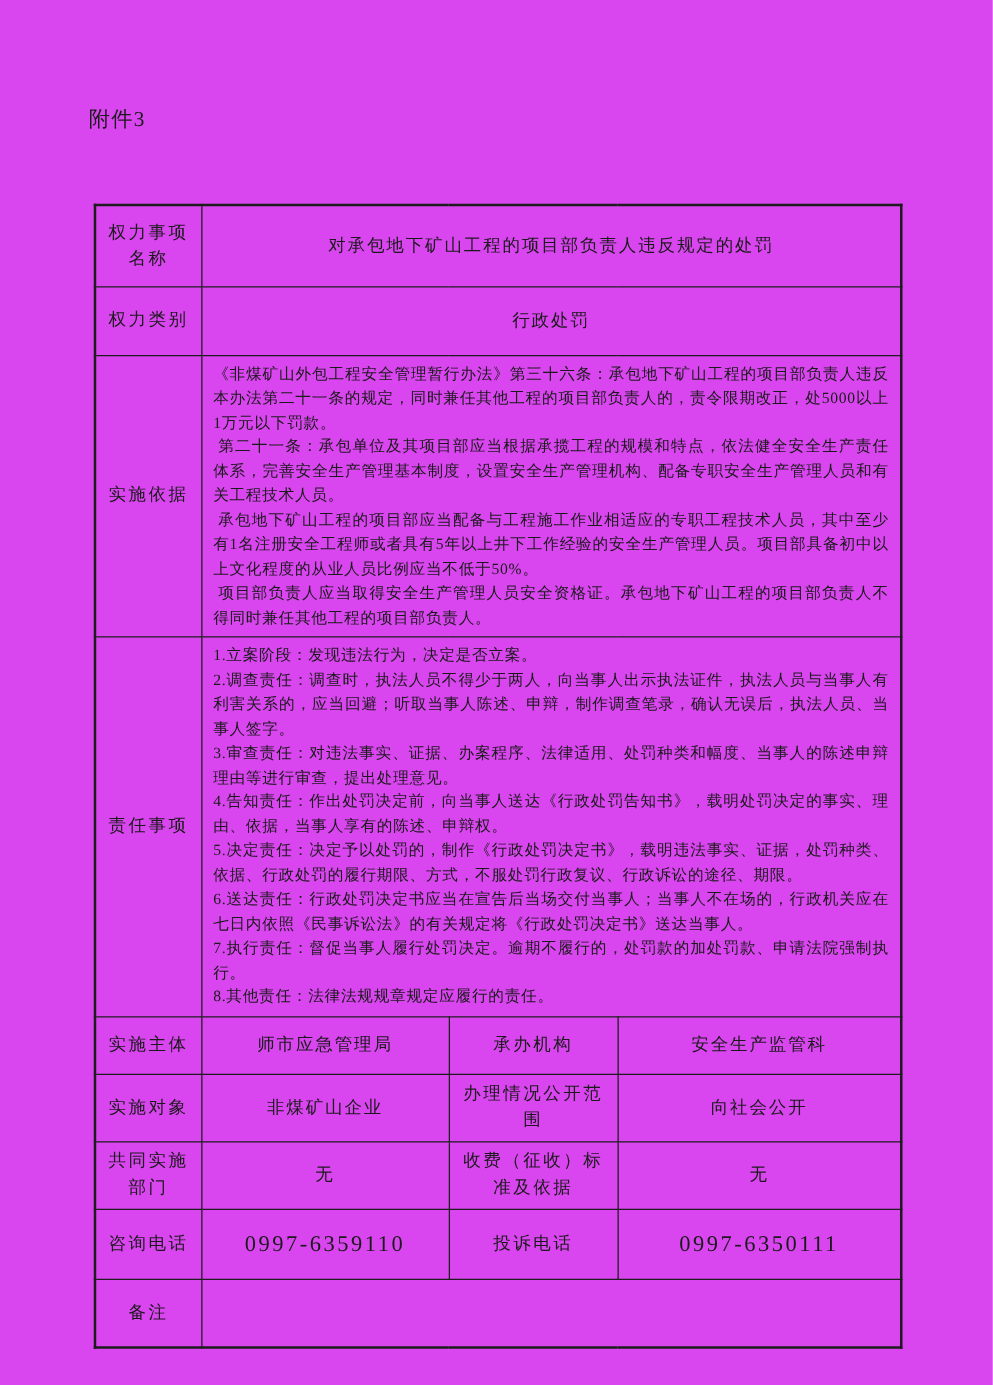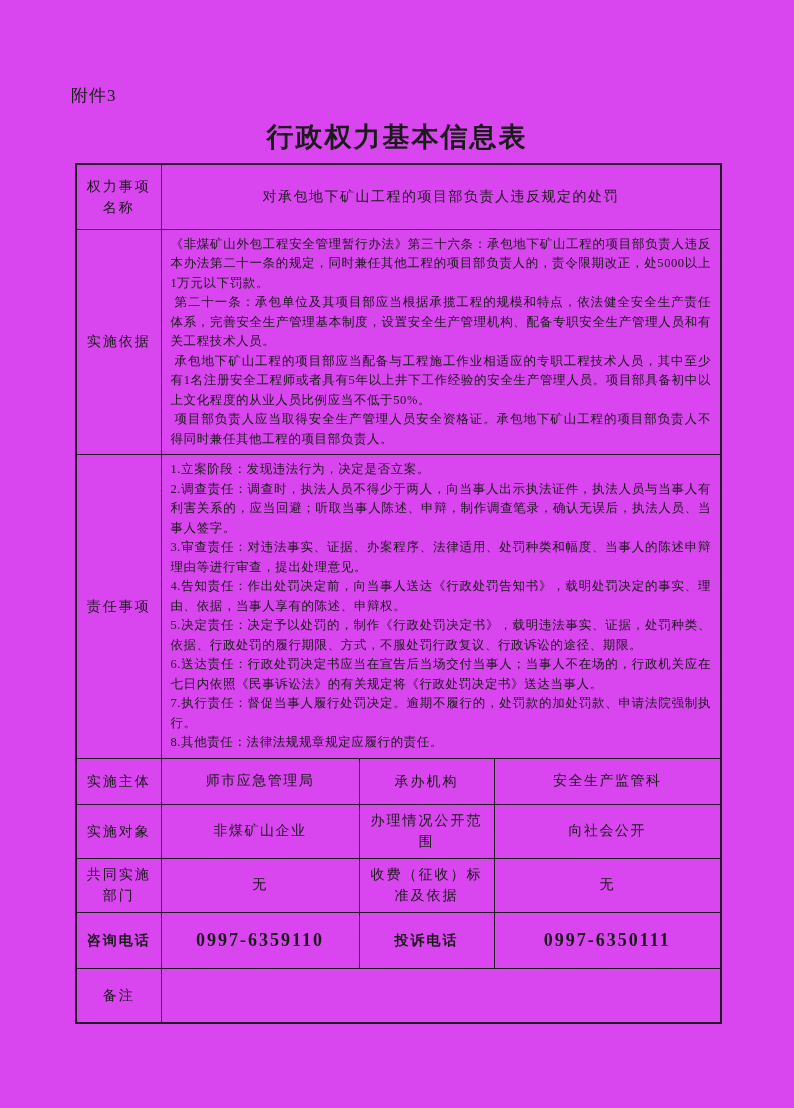--- a/index.html
+++ b/index.html
@@ -50,46 +50,49 @@
   }
 
   tr.r1  { height:65px;margin-top:27px; }
   tr.r2  { height:55px; }
   tr.r3  { height:192px; }
   tr.r4  { height:208px; }
   tr.r5  { height:46px; }
   tr.r6  { height:54px; }
   tr.r7  { height:54px; }
   tr.r8  { height:54px; }
-  tr.r9  { height:56px;font-weight:bold; }
+  tr.r9  { height:56px; }
   tr.r10 { height:55px; }
 </style>
 </head>
 <body>
 
 <div class="page">
 
   <div class="attachment">附件3</div>
 
-  <div class="doc-title">行政权力基本信息表</div>
 
   <table class="info">
     <colgroup>
       <col style="width:85px">
         <col style="width:198px">
         <col style="width:135px">
         <col style="width:227px">
     </colgroup>
 
     <tbody>
         <tr class="r1">
       <td class="lab">权力事项名称</td>
       <td class="val-c" colspan="3">对承包地下矿山工程的项目部负责人违反规定的处罚</td>
     </tr>
 
+    <tr class="r2">
+      <td class="lab">权力类别</td>
+      <td class="val-c" colspan="3">行政处罚</td>
+    </tr>
 
     <tr class="r3">
       <td class="lab">实施依据</td>
       <td class="text" colspan="3">《非煤矿山外包工程安全管理暂行办法》第三十六条：承包地下矿山工程的项目部负责人违反本办法第二十一条的规定，同时兼任其他工程的项目部负责人的，责令限期改正，处5000以上1万元以下罚款。
  第二十一条：承包单位及其项目部应当根据承揽工程的规模和特点，依法健全安全生产责任体系，完善安全生产管理基本制度，设置安全生产管理机构、配备专职安全生产管理人员和有关工程技术人员。
  承包地下矿山工程的项目部应当配备与工程施工作业相适应的专职工程技术人员，其中至少有1名注册安全工程师或者具有5年以上井下工作经验的安全生产管理人员。项目部具备初中以上文化程度的从业人员比例应当不低于50%。
  项目部负责人应当取得安全生产管理人员安全资格证。承包地下矿山工程的项目部负责人不得同时兼任其他工程的项目部负责人。</td>
     </tr>
 
     <tr class="r4">

